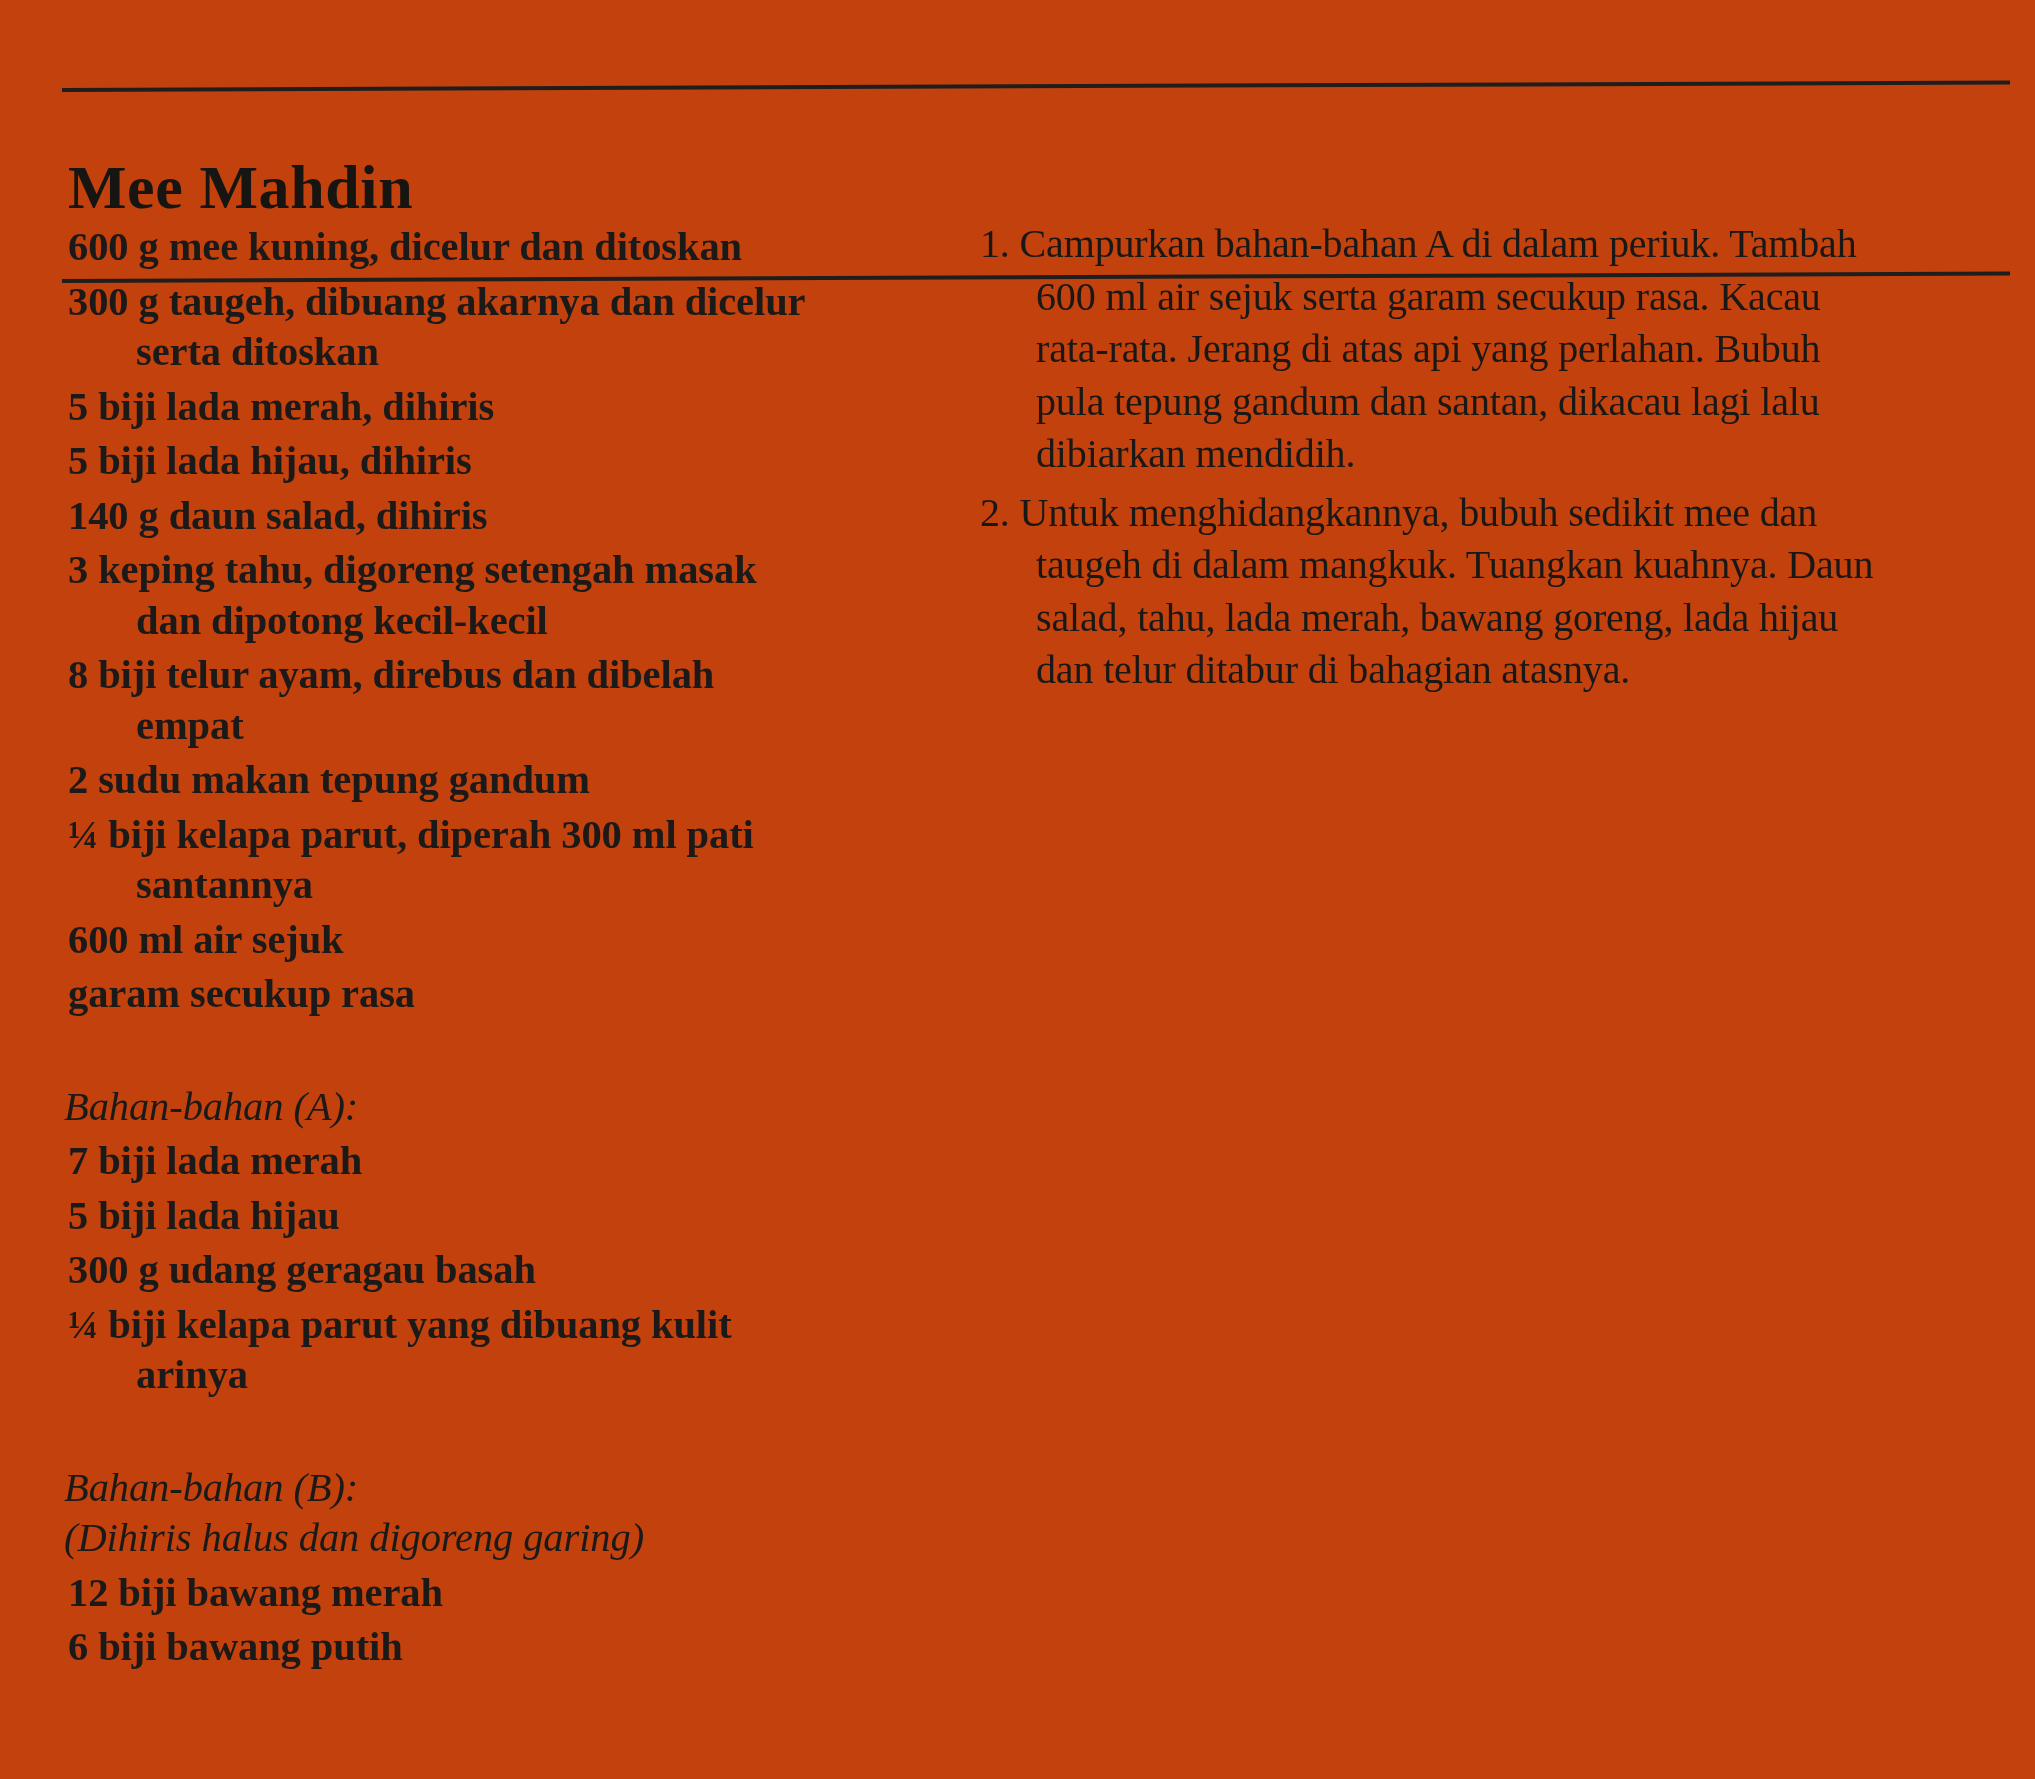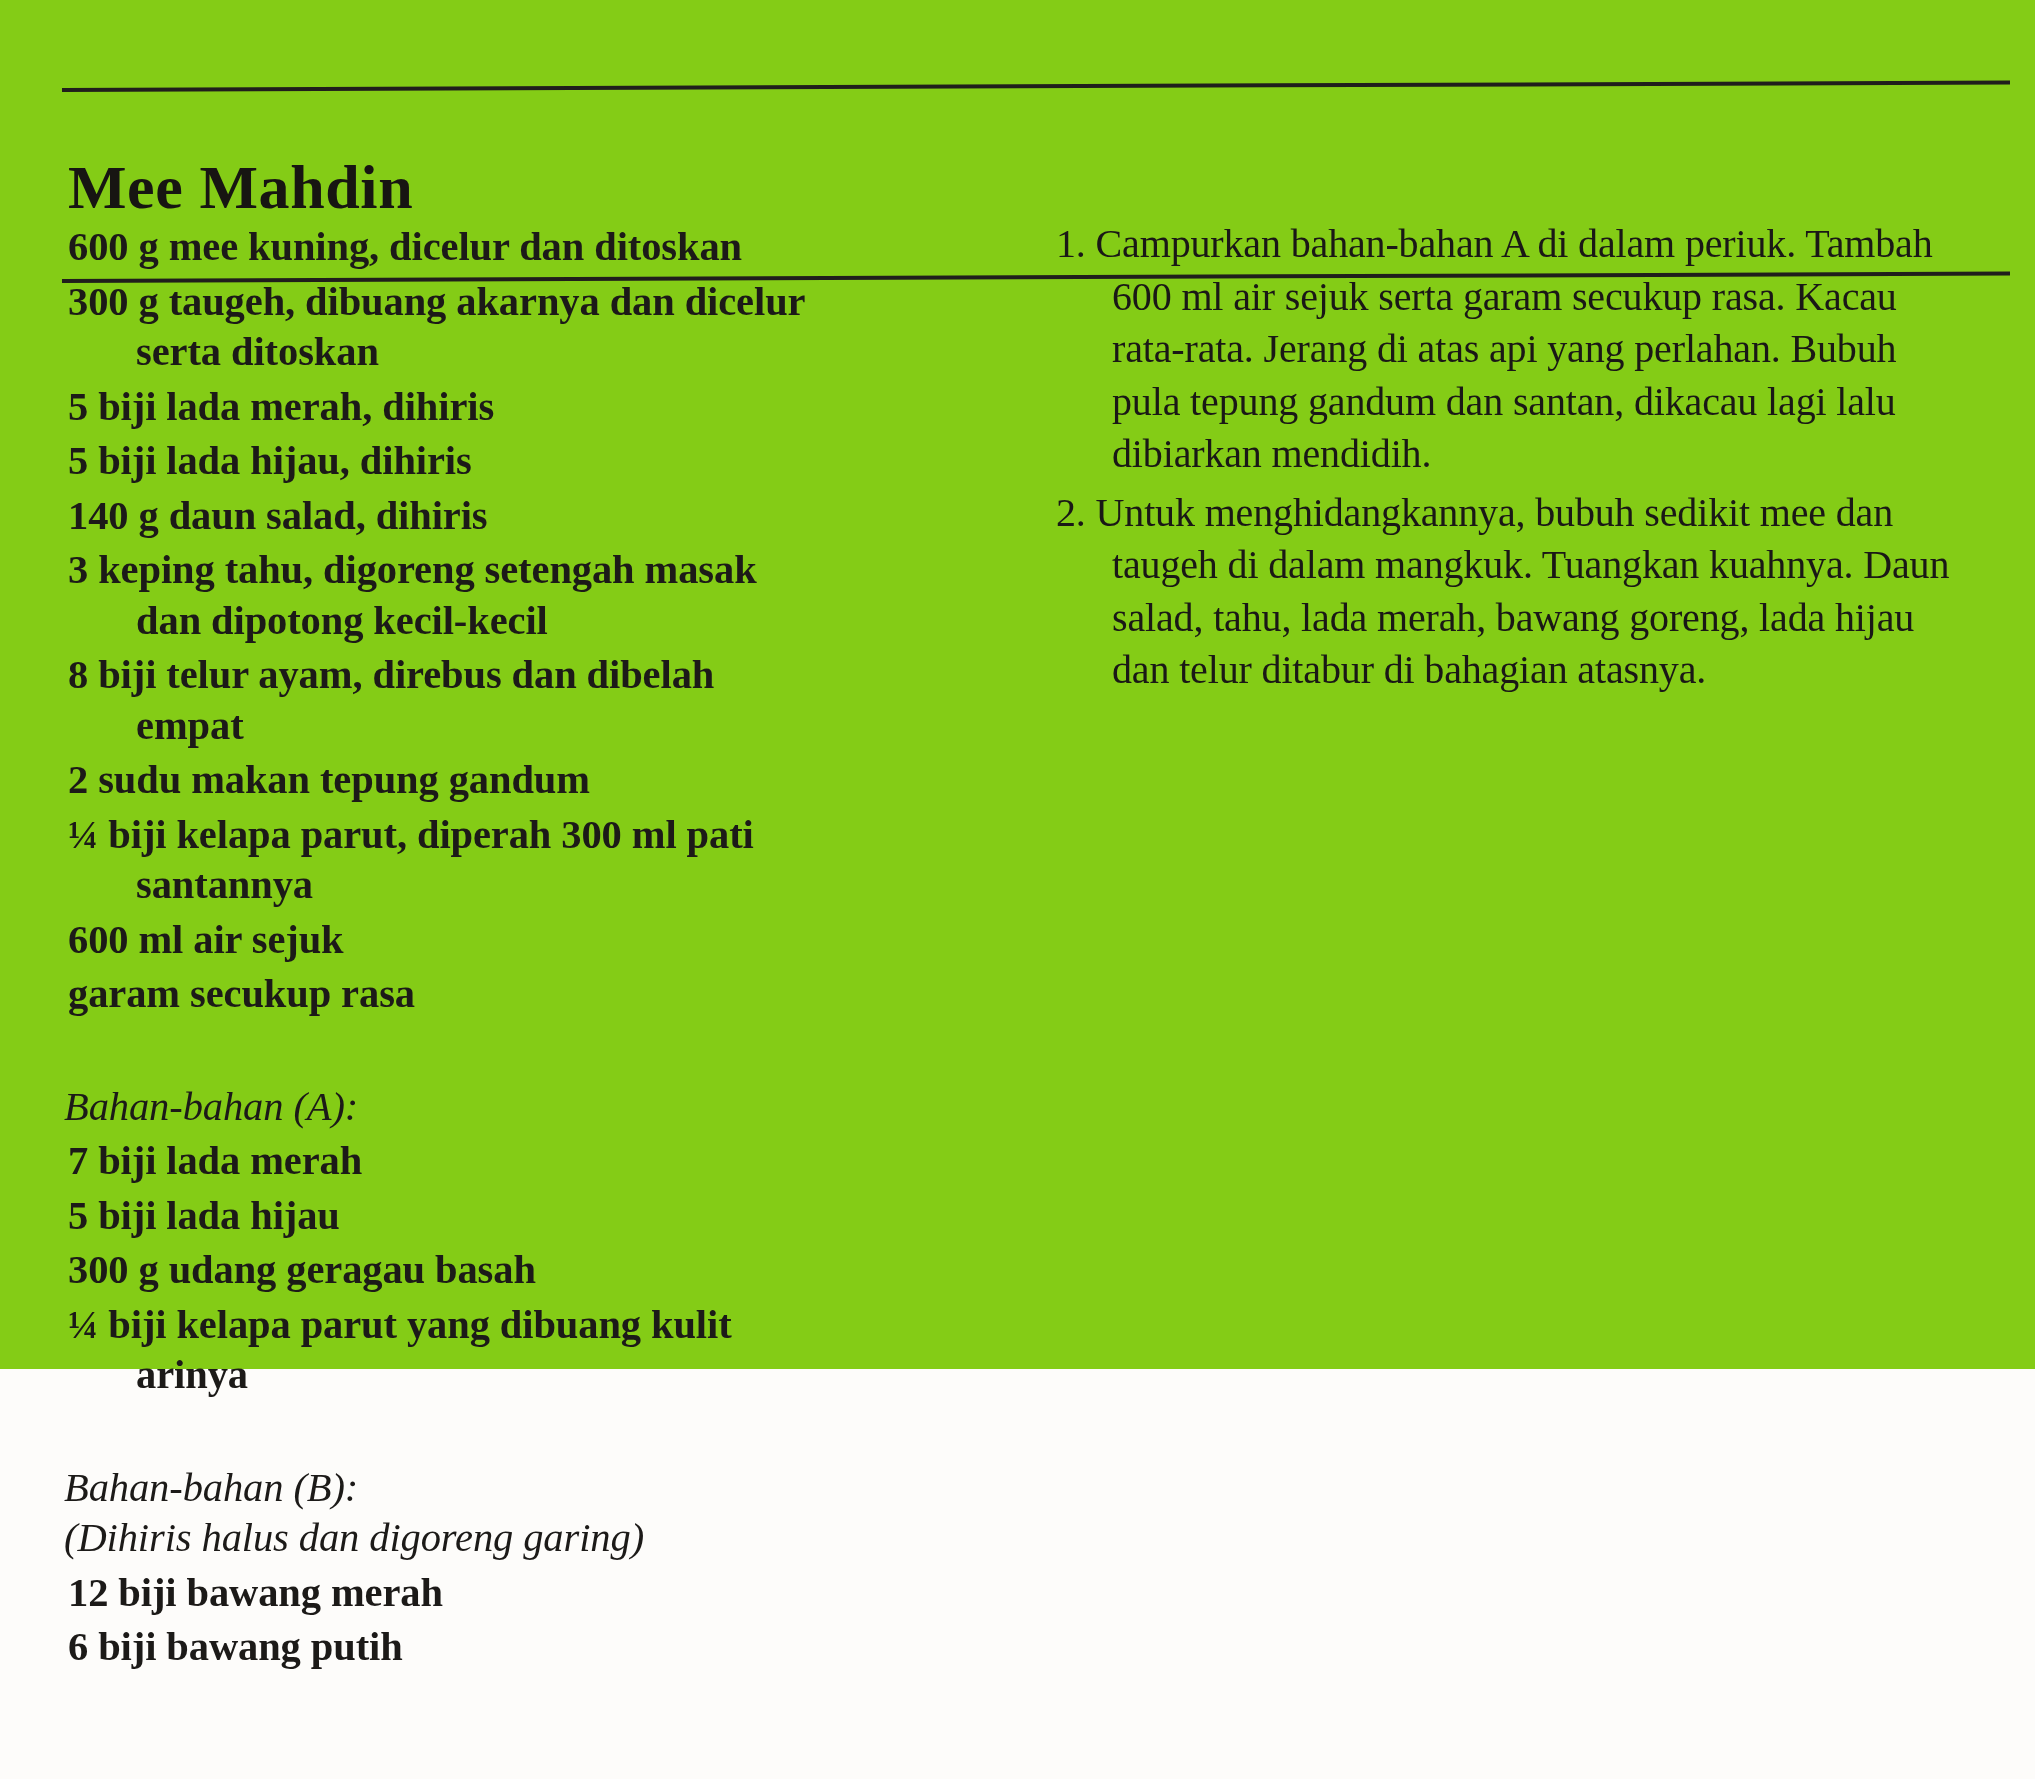--- a/index.html
+++ b/index.html
@@ -14,22 +14,22 @@
     font-family: "Liberation Serif", "DejaVu Serif", serif;
     color: #1c1a18;
     overflow: hidden;
     position: relative;
   }
 
   .page {
     position: absolute;
     left: 0; top: 0;
     width: 2035px;
-    height: 1369px;
-    background: #84cc16;
+    height: 1779px;
+    background: #c2410c;
   }
 
   
   .title-block {
     position: absolute;
     left: 62px;
     top: 88px;
     width: 1950px;
   }
   .rule {
@@ -62,21 +62,21 @@
   }
 
   .col-left {
     position: absolute;
     left: 64px;
     top: 0;
     width: 930px;
   }
   .col-right {
     position: absolute;
-    left: 1056px;
+    left: 980px;
     top: 0;
     width: 900px;
   }
 
   
   .ing-line {
     font-size: 40.5px;
     font-weight: bold;
     line-height: 50.5px;
     padding-left: 48px;

